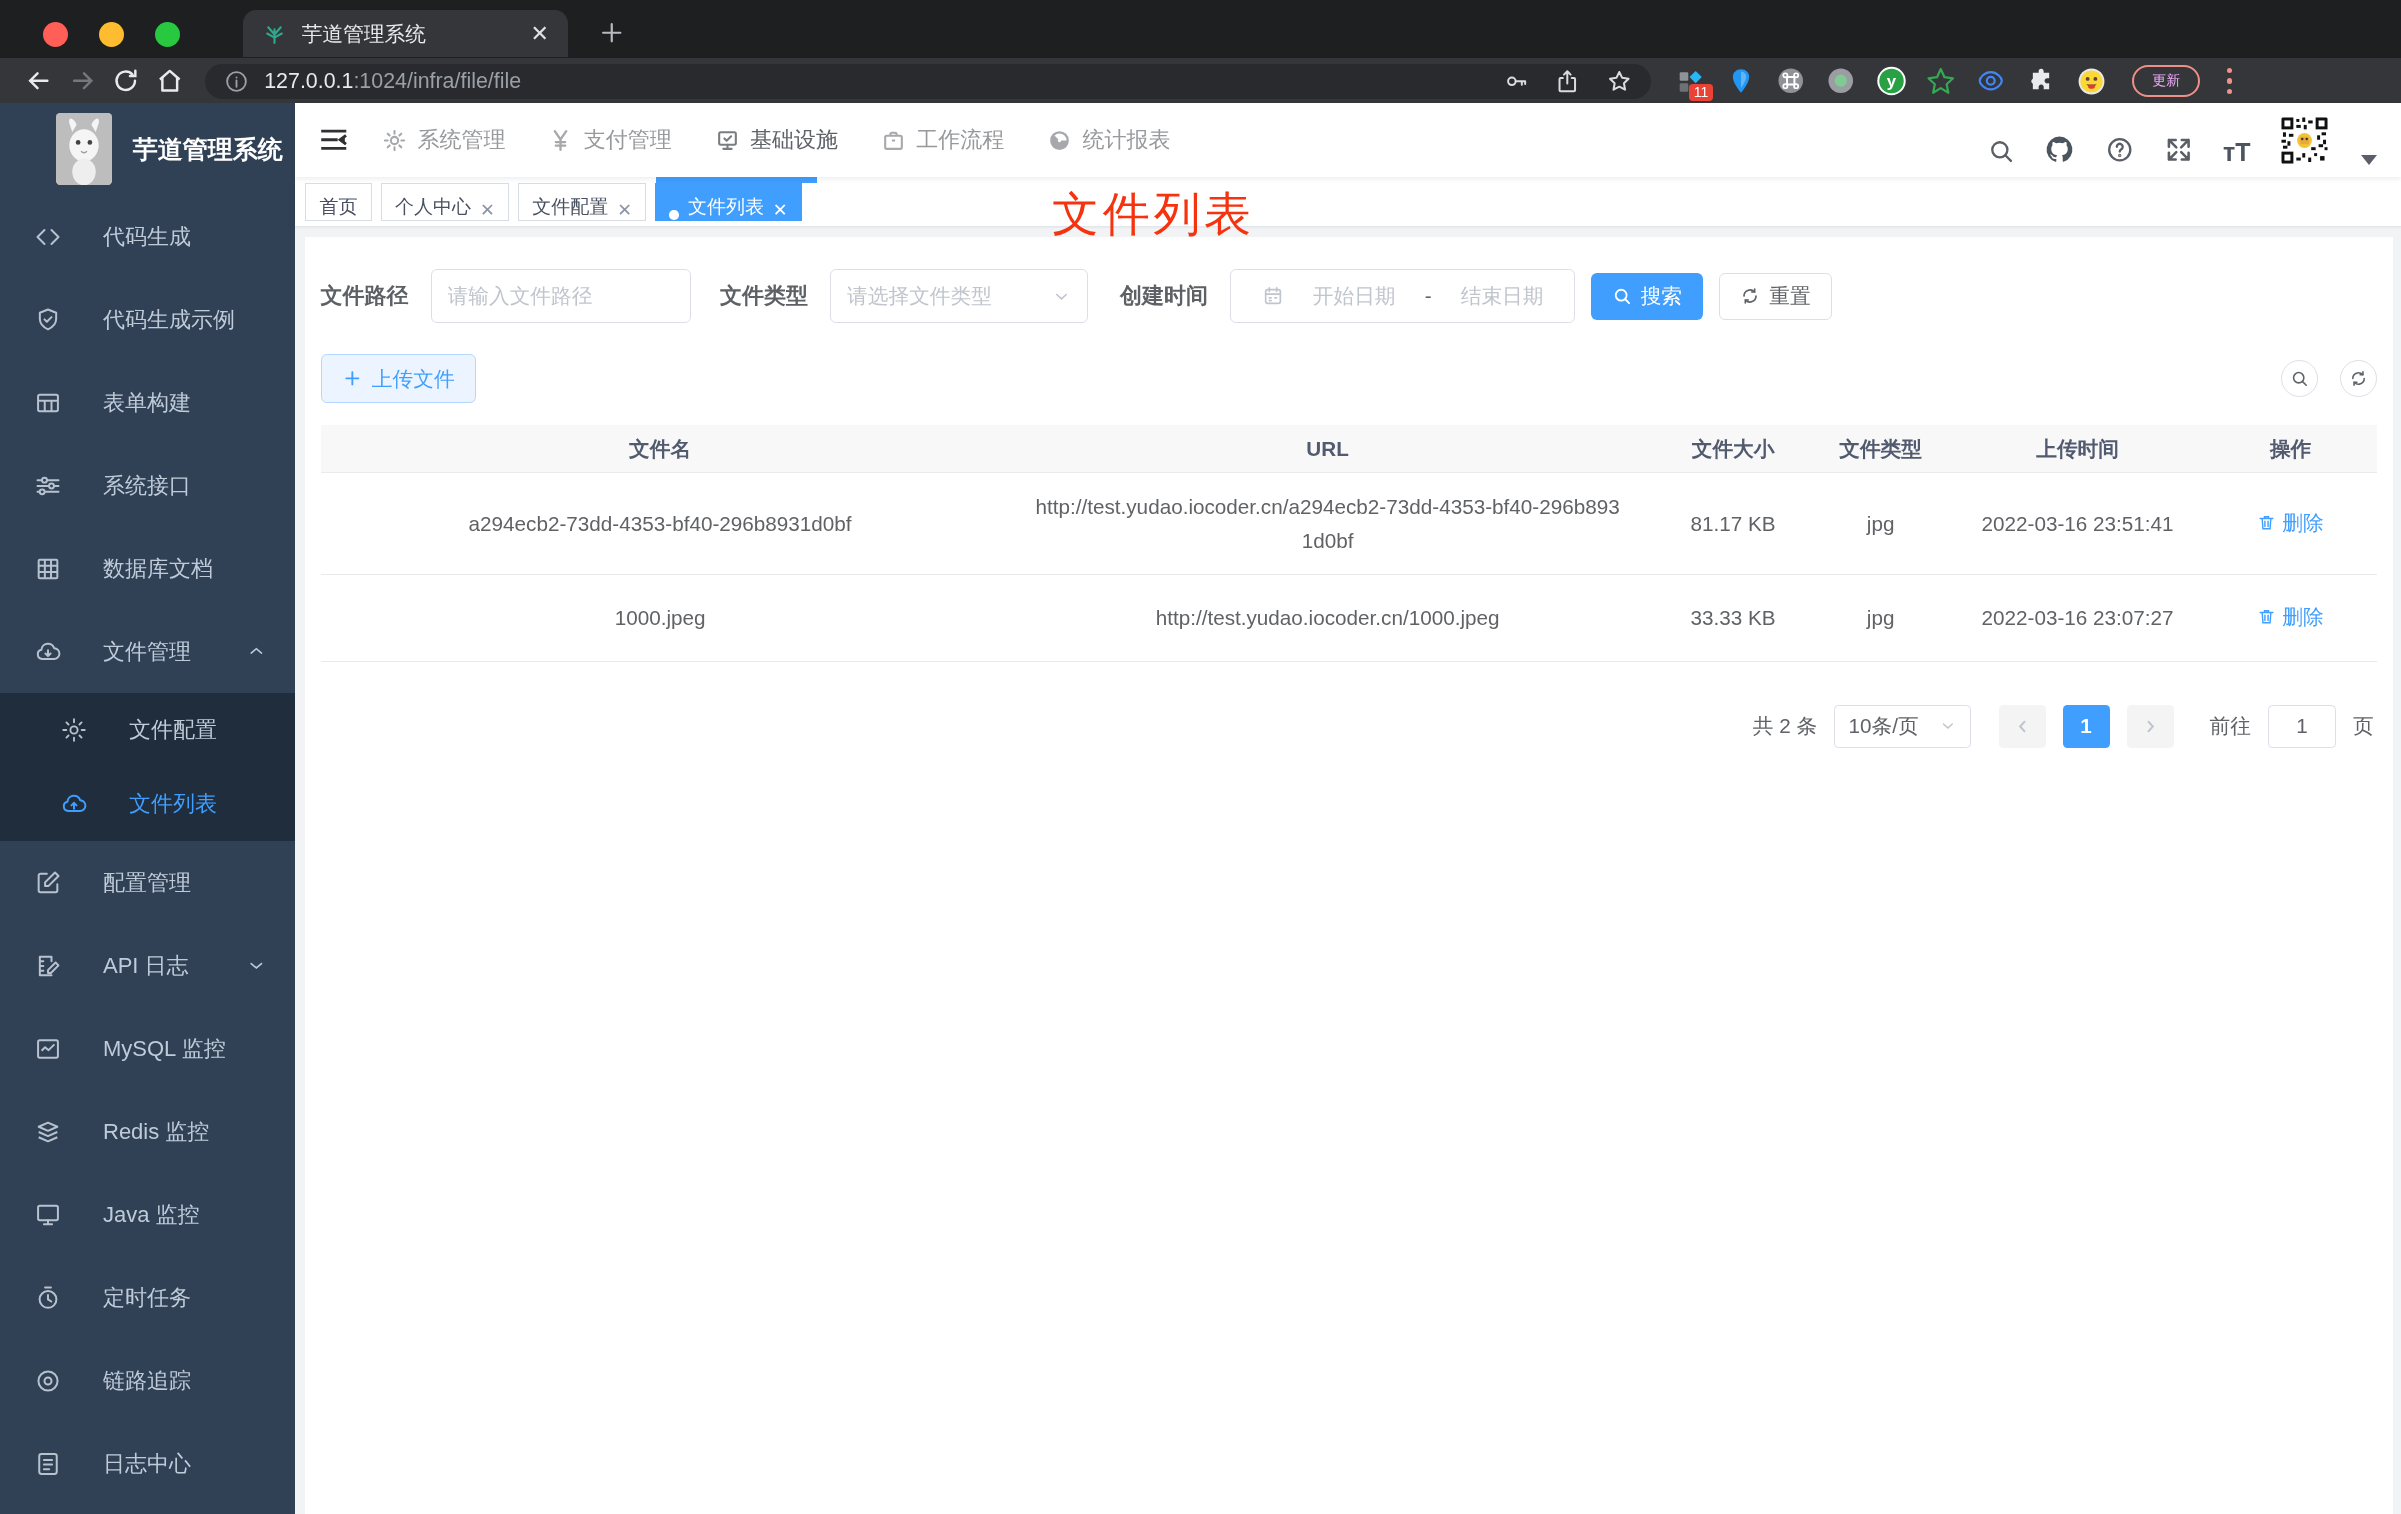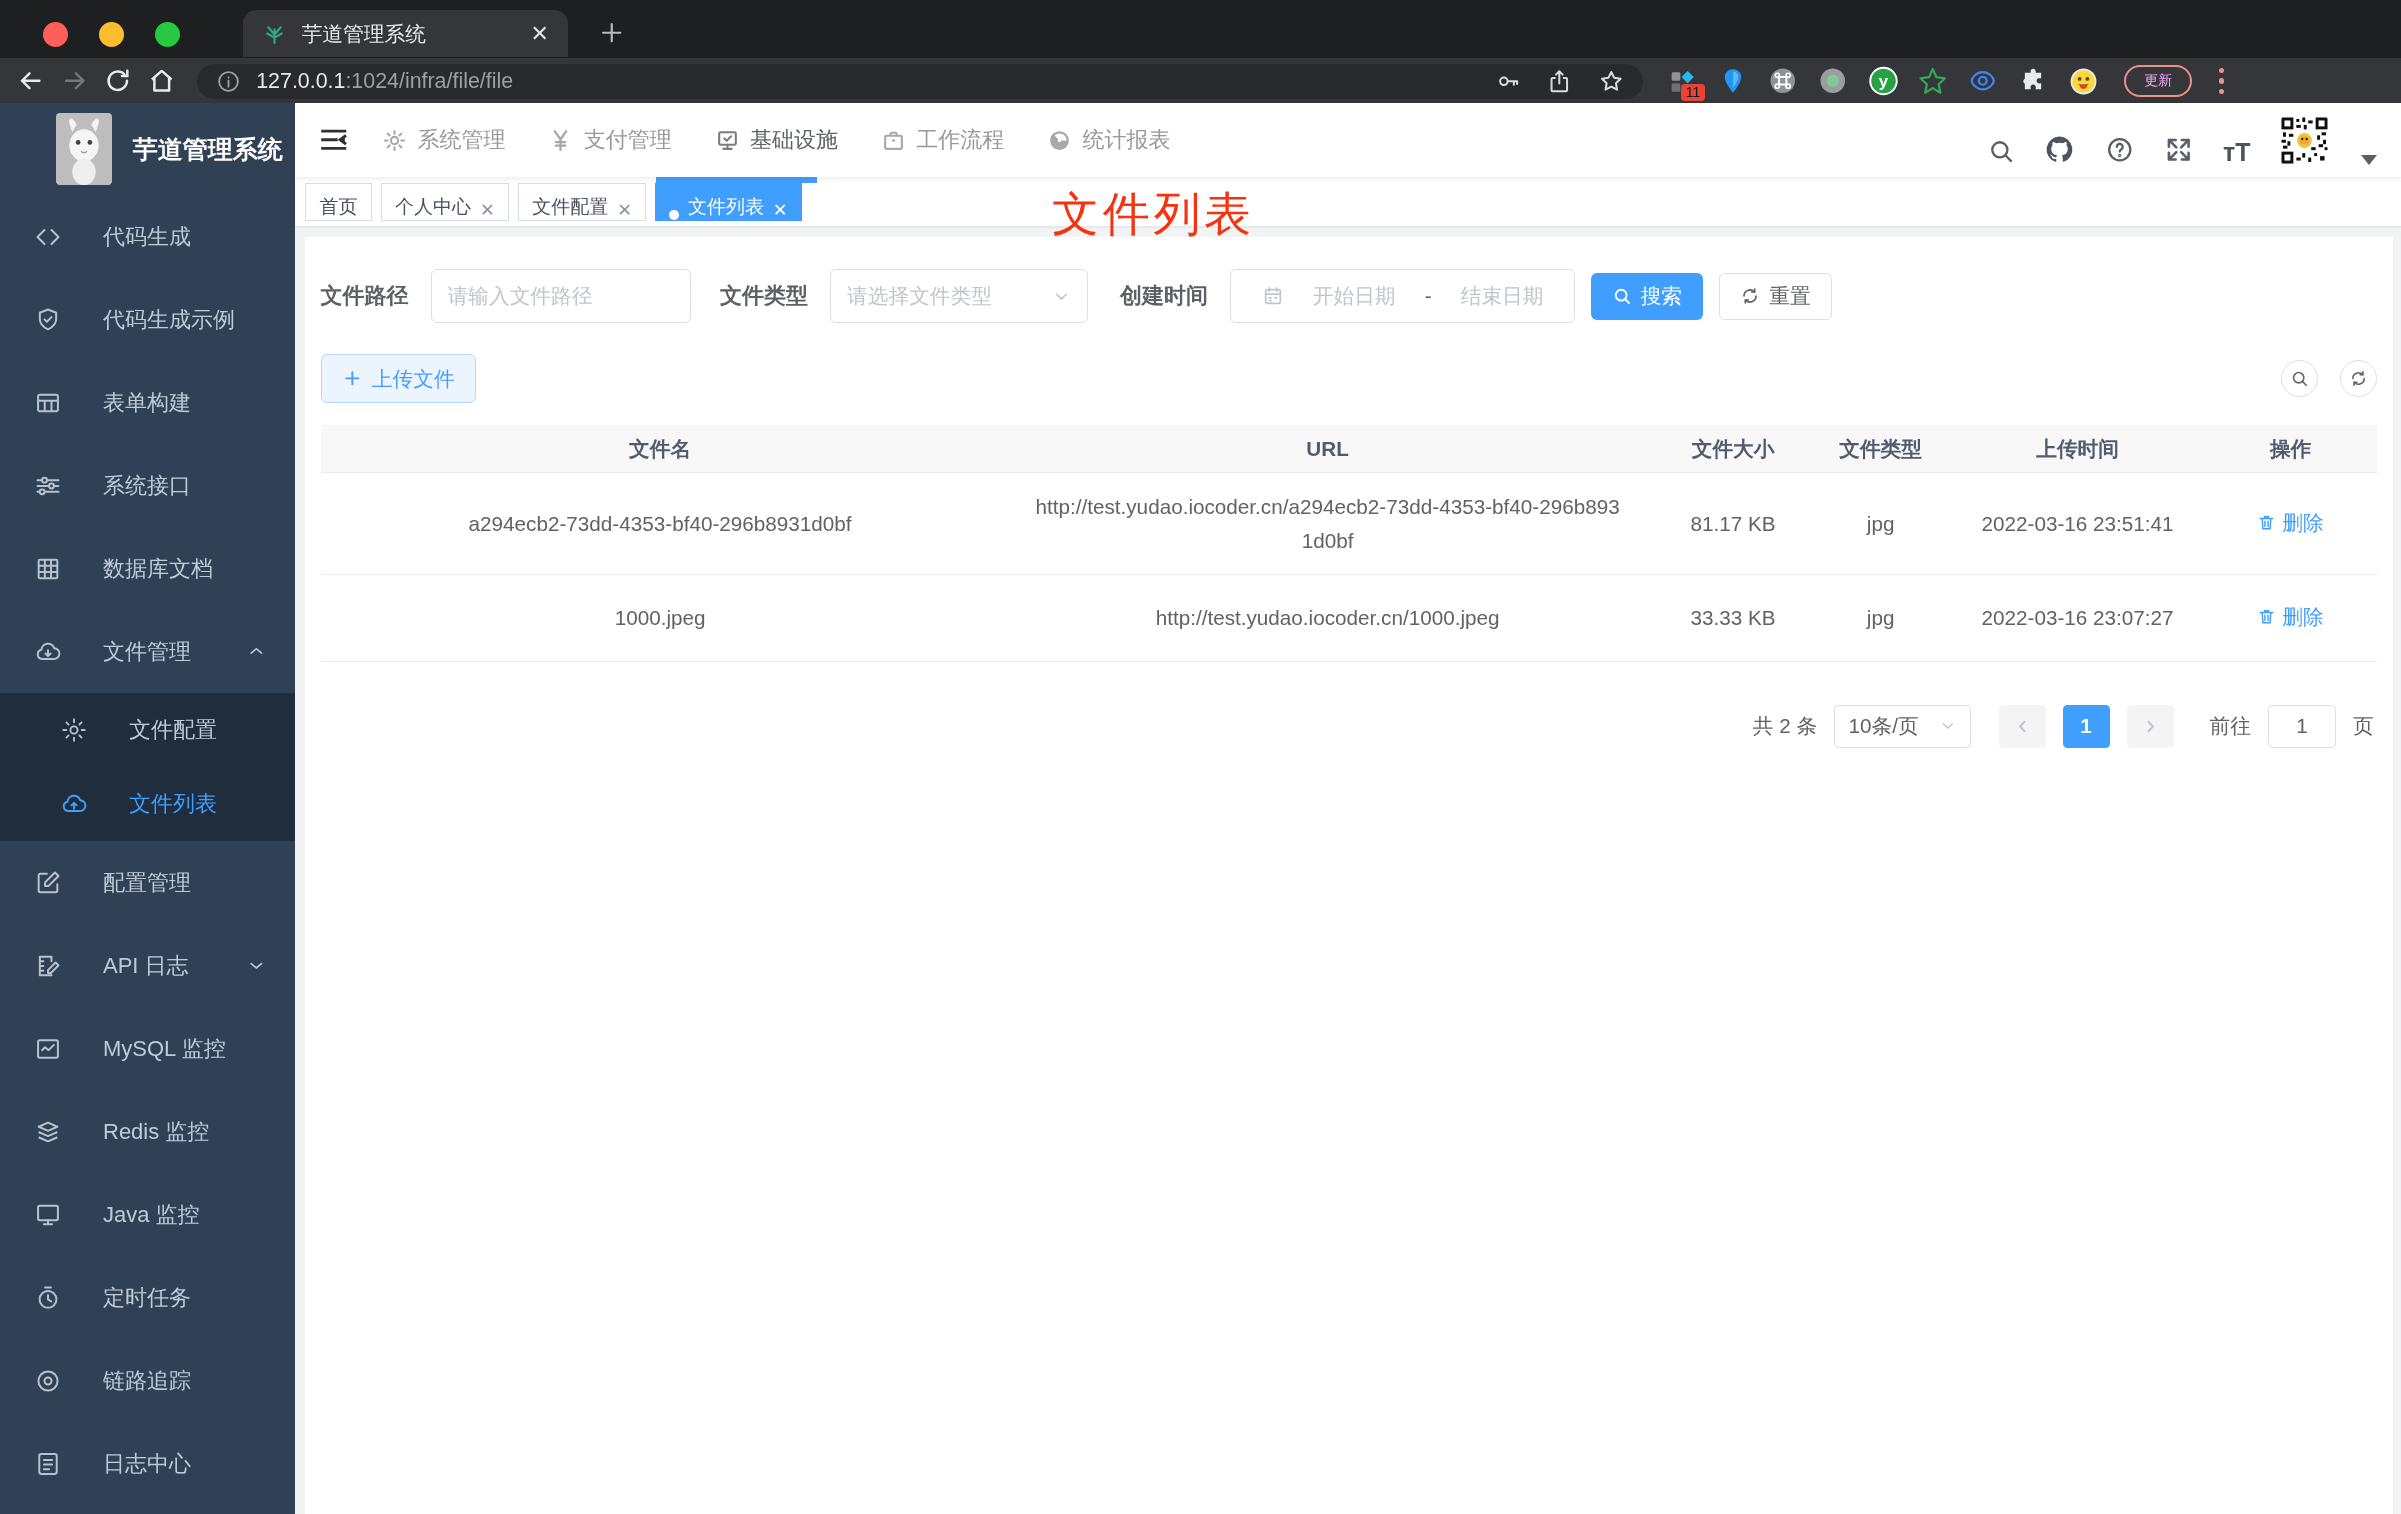--- a/index.html
+++ b/index.html
@@ -8,29 +8,29 @@
   svg{display:block}
   
   .browser{height:103px;background:#1e1f21}
   .tabstrip{height:58px;position:relative;background:#1e1f21}
   .traffic{position:absolute;left:43px;top:22px;display:flex;gap:31px}
   .tl{width:25px;height:25px;border-radius:50%}
   .tl.r{background:#ff5f57}.tl.y{background:#febc2e}.tl.g{background:#28c840}
   .tab{position:absolute;left:243px;top:10.3px;width:325px;height:47px;background:#35363a;border-radius:13.3px 13.3px 0 0;display:flex;align-items:center;gap:14.8px;padding:0 19px;color:#e8eaed;font-size:20.7px}
   .tab-close{margin-left:auto;color:#dfe1e5;font-size:22px;line-height:1}
   .newtab{position:absolute;left:597px;top:17.7px;color:#b7babf}
-  .toolbar{height:46px;background:#35363a;display:flex;align-items:center;padding:0 16px;gap:14px}
+  .toolbar{height:46px;background:#35363a;display:flex;align-items:center;padding:0 24px;gap:14px}
   .nav-ic{color:#e8eaed}.nav-ic.dim{color:#74787d}
   .url-pill{flex:1;max-width:1446px;height:35px;background:#282a2d;border-radius:17.7px;display:flex;align-items:center;gap:14.8px;padding:0 19px;margin-left:7.4px}
   .url{font-size:21.4px;color:#e8eaed;white-space:nowrap}
   .url .rest{color:#9aa0a6}
   .pill-right{margin-left:auto;display:flex;gap:25px;color:#dadce0}
   .extensions{display:flex;align-items:center;gap:19px;margin-left:10.3px}
   .extb{position:relative;width:31px;height:31px;display:flex;align-items:center;justify-content:center}
-  .badge{position:absolute;right:-5.9px;bottom:-4.4px;background:#ea4335;color:#0f172a;font-size:14px;padding:0.7px 4.4px;border-radius:3.7px}
+  .badge{position:absolute;right:-5.9px;bottom:-4.4px;background:#ea4335;color:#ffffff;font-size:14px;padding:0.7px 4.4px;border-radius:3.7px}
   .update-btn{border:2.2px solid #ee9087;color:#f0abfc;border-radius:22px;padding:5.2px 17.7px;font-size:14px;margin-left:11.8px}
   .dots{display:flex;flex-direction:column;gap:5.2px;margin-left:13.3px}
   .dots i{width:5.2px;height:5.2px;border-radius:50%;background:#f0938a}
   
   .app{display:flex;height:1412px}
   .sidebar{width:295px;background:#304156;color:#bfcbd9;flex-shrink:0}
   .side-logo{height:92px;display:flex;align-items:center;gap:20.7px;padding-left:56px}
   .side-logo .ava{width:56px;height:72px;border-radius:4.4px;background:#c9c9c9;overflow:hidden;flex-shrink:0}
   .side-title{color:#fff;font-size:25px;font-weight:700;white-space:nowrap}
   .mi{height:83px;display:flex;align-items:center;gap:41px;padding-left:34px;font-size:22px;cursor:pointer;white-space:nowrap}

